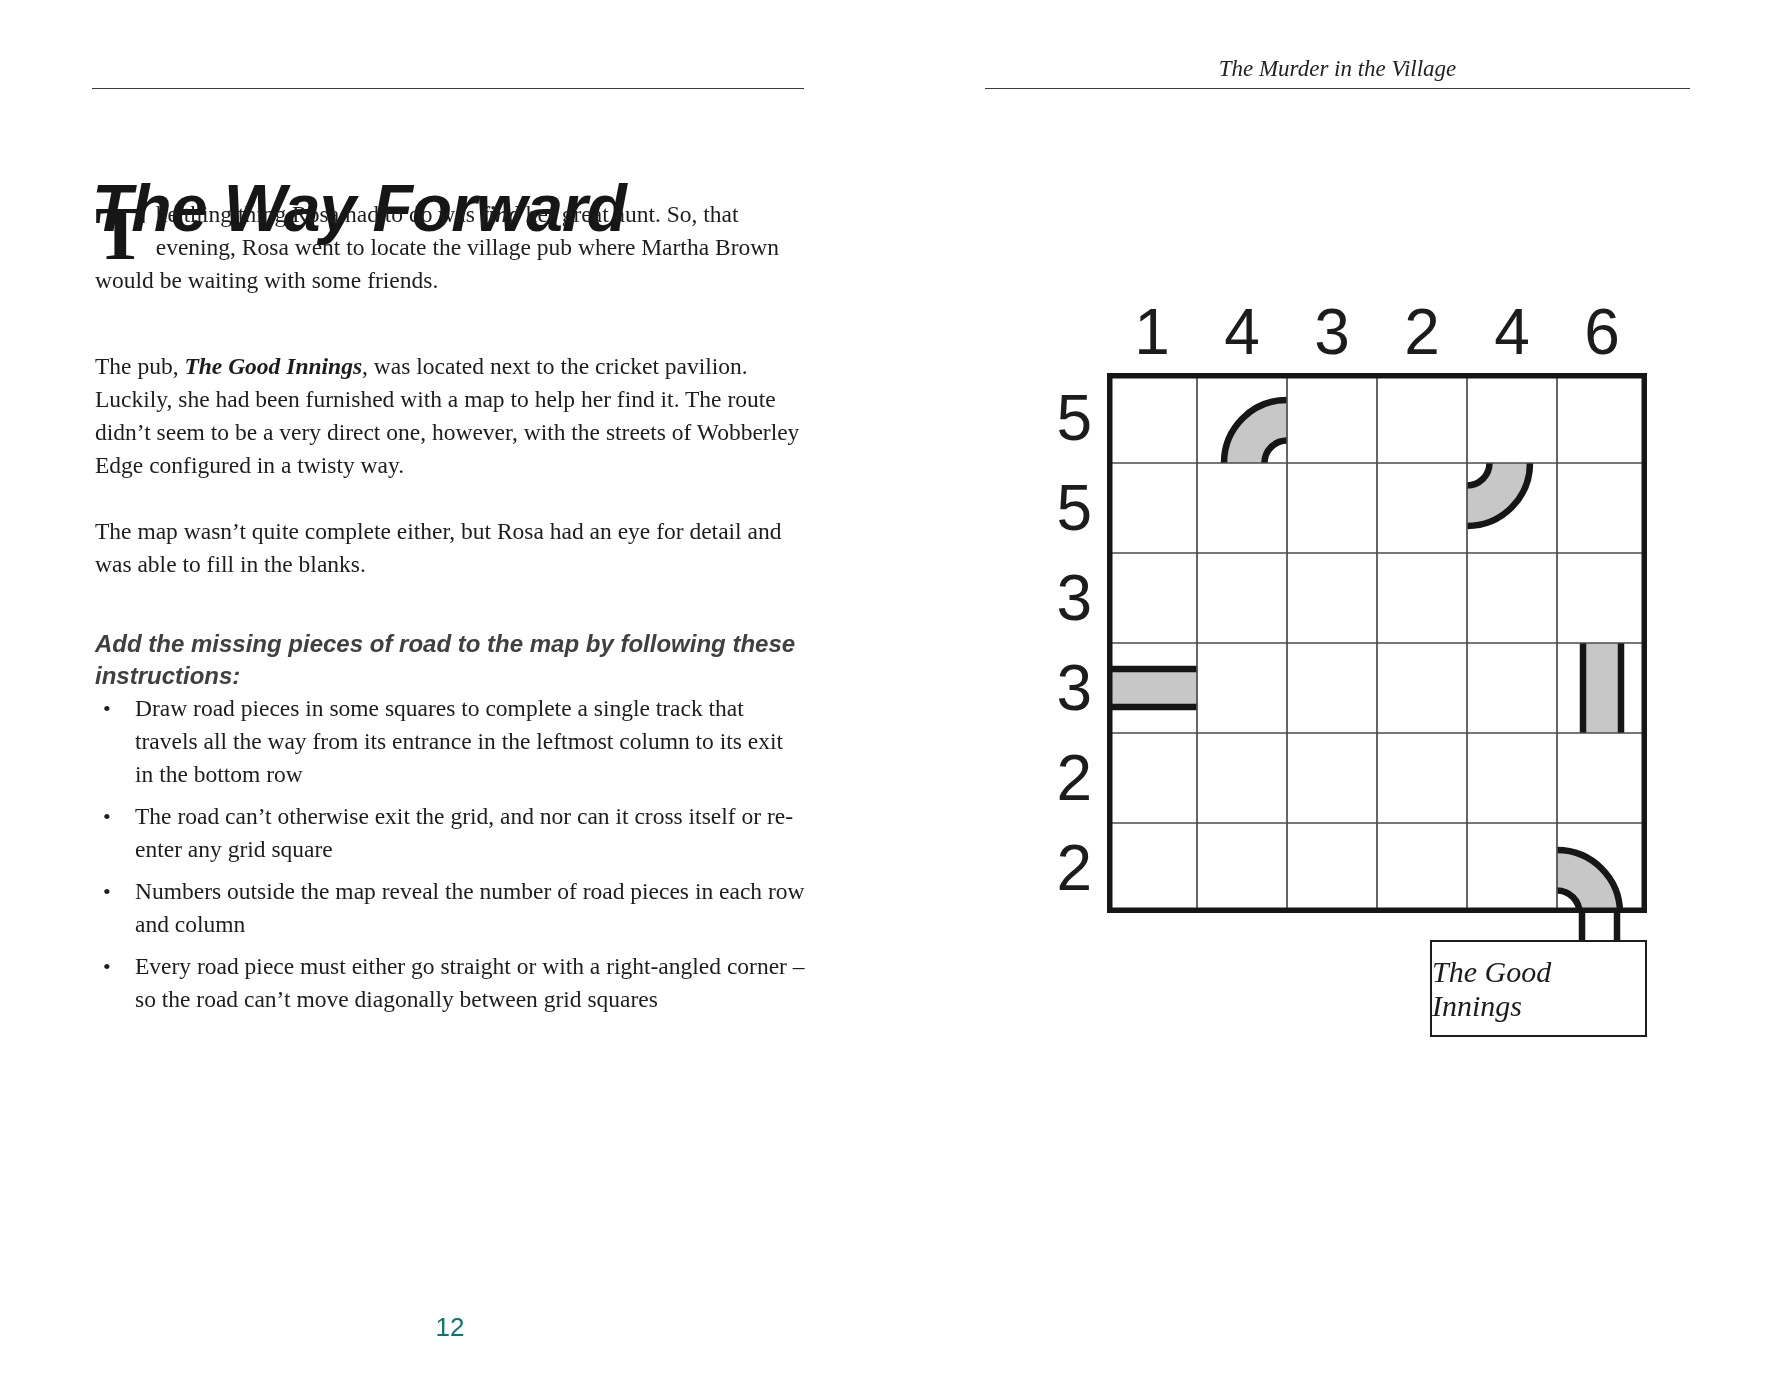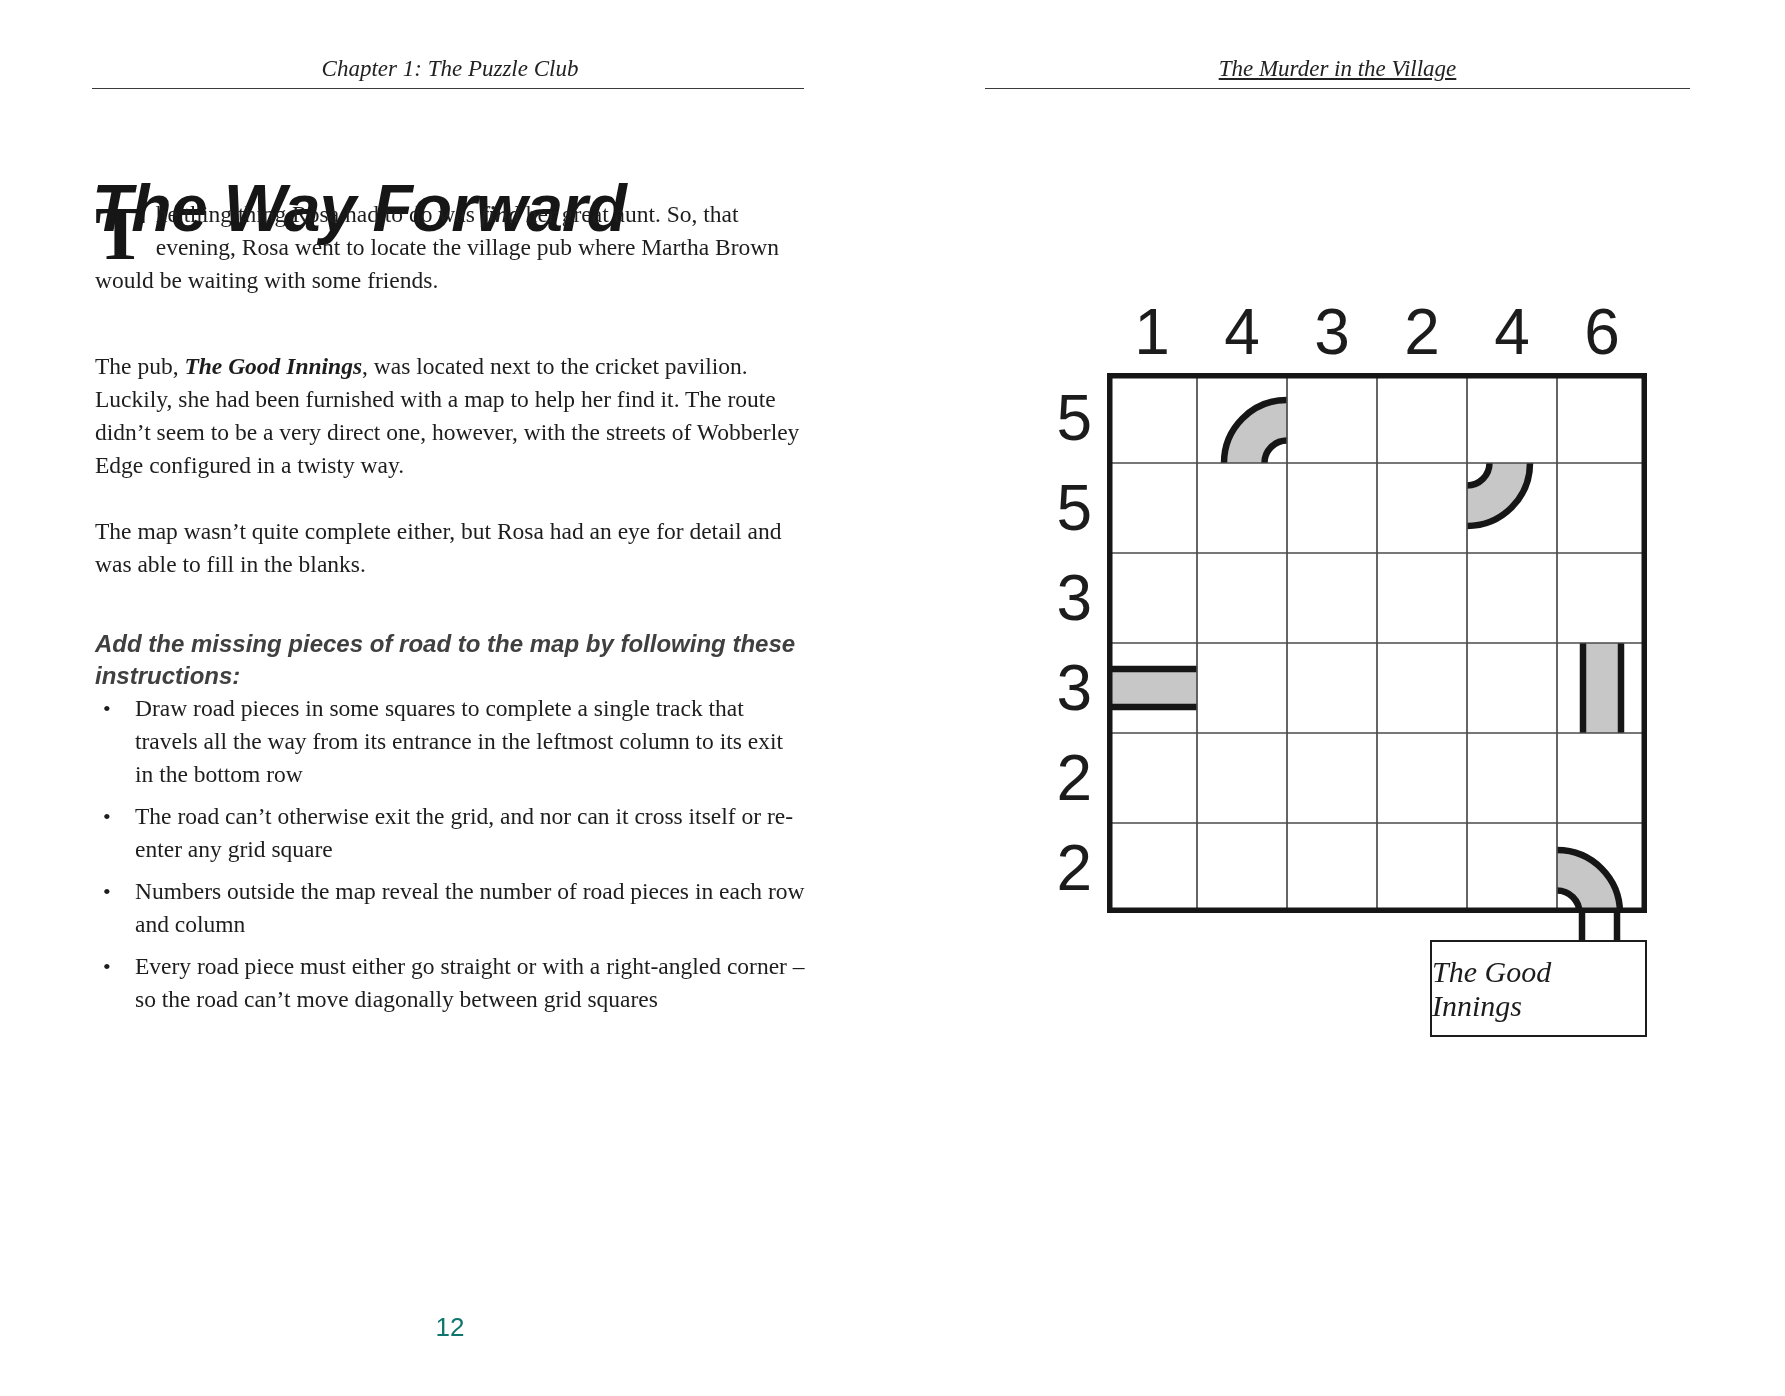--- a/index.html
+++ b/index.html
@@ -26,39 +26,38 @@
   ul.bullets{margin:0;padding:0;list-style:none;}
   ul.bullets li{position:relative;padding-left:40px;margin-bottom:9px;line-height:33px;}
   ul.bullets li .marker{position:absolute;left:8px;top:0;font-size:22px;}
   .page-num{position:absolute;font-family:"Liberation Sans", sans-serif;font-size:26px;
             color:#0f766e;text-align:center;top:1312px;}
   #pageNumLeft{left:95px;width:710px;}
   #pageNumRight{left:1107px;width:540px;}
 
   
   .rp-header{position:absolute;left:985px;top:56px;width:705px;text-align:center;
-             font-style:italic;font-size:23px;color:#222;text-decoration:underline;}
+             font-style:italic;font-size:23px;color:#222;}
   .rp-rule{position:absolute;left:985px;top:88px;width:705px;border-top:1.6px solid #3a3a3a;}
 
   .col-clue{position:absolute;top:296px;width:90px;height:72px;line-height:72px;
             text-align:center;font-family:"Liberation Sans", sans-serif;font-size:64px;color:#1c1c1c;}
   .row-clue{position:absolute;left:996px;width:96px;height:90px;line-height:90px;
             text-align:right;font-family:"Liberation Sans", sans-serif;font-size:64px;color:#1c1c1c;}
   #gridSvgWrap{position:absolute;left:1107px;top:373px;width:540px;height:576px;}
   .dest-box{position:absolute;left:1430px;top:940px;width:217px;height:97px;
             border:2.5px solid #1c1c1c;box-sizing:border-box;background:#ffffff;
             display:flex;align-items:center;justify-content:center;
             font-style:italic;font-size:30px;color:#1c1c1c;}
 </style>
 </head>
 <body>
 
 <div id="canvas">
 
-  <div class="lp-header">Chapter 1: The Puzzle Club</div>
   <div class="lp-rule"></div>
   <h1 class="lp-title">The Way Forward</h1>
 
   <div class="lp-body">
     <p class="p1" id="para0"><span class="dropcap">T</span><span>he thing thing Rosa had to do was </span><span class="ital">find</span><span> her great aunt. So, that evening, Rosa went to locate the village pub where Martha Brown would be waiting with some friends.</span></p>
     <p class="p2" id="para1"><span>The pub, </span><span class="ital">The Good Innings</span><span>, was located next to the cricket pavilion. Luckily, she had been furnished with a map to help her find it. The route didn’t seem to be a very direct one, however, with the streets of Wobberley Edge configured in a twisty way.</span></p>
     <p class="p3" id="para2"><span>The map wasn’t quite complete either, but Rosa had an eye for detail and was able to fill in the blanks.</span></p>
     <p class="instr-heading">Add the missing pieces of road to the map by following these instructions:</p>
     <ul class="bullets" id="bulletList">
         <li><span class="marker">•</span><span>Draw road pieces in some squares to complete a single track that travels all the way from its entrance in the leftmost column to its exit in the bottom row</span></li>

